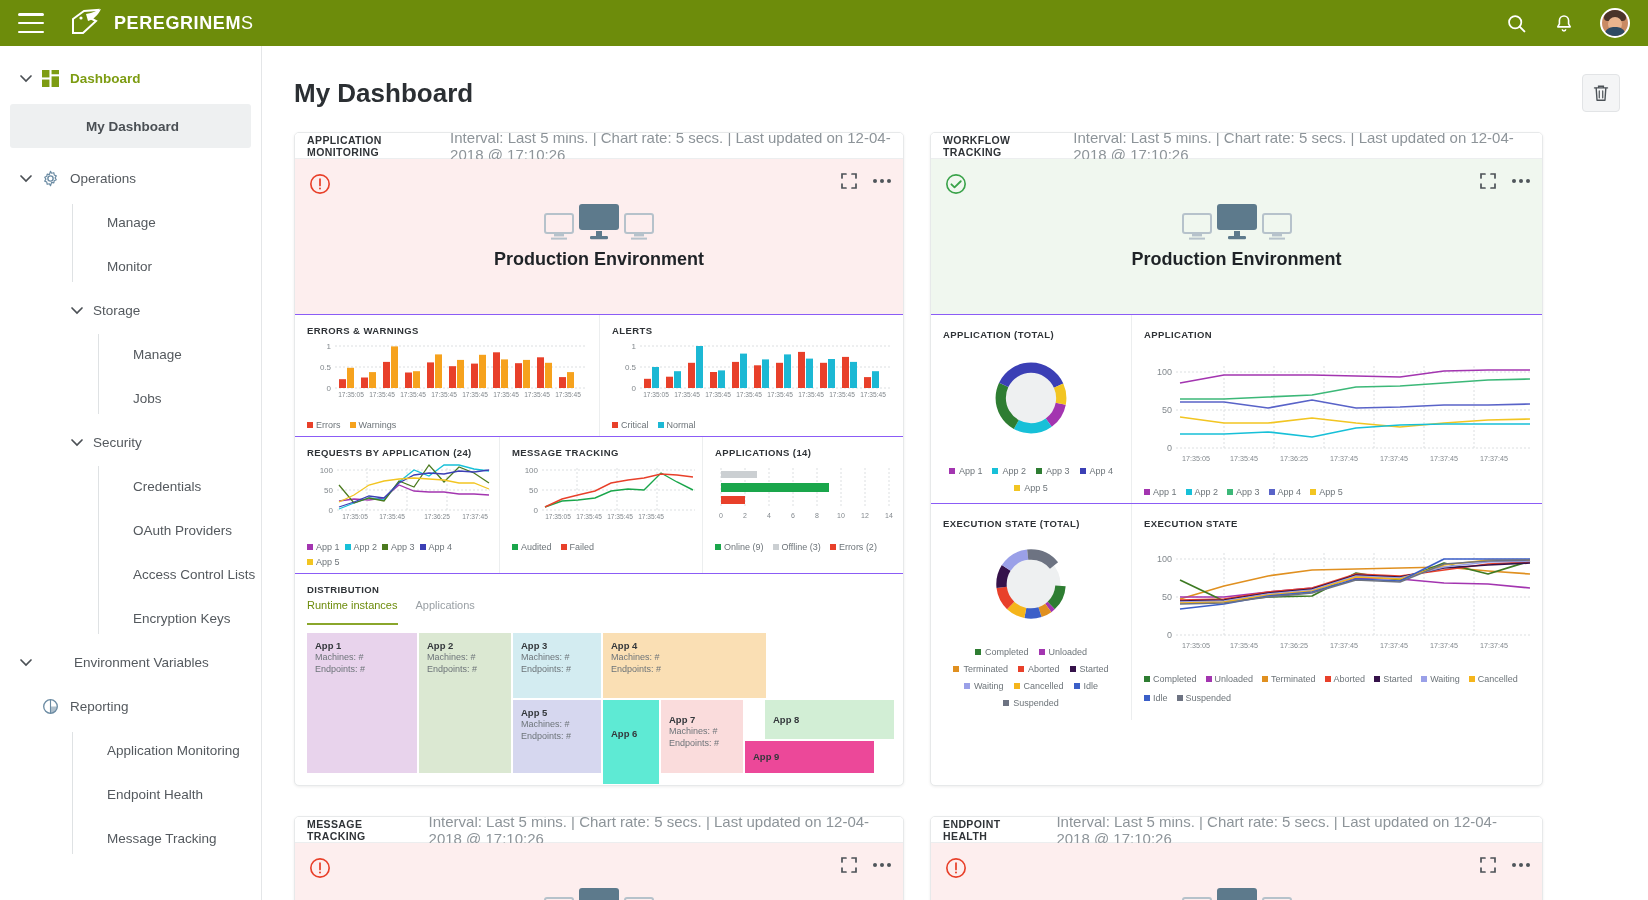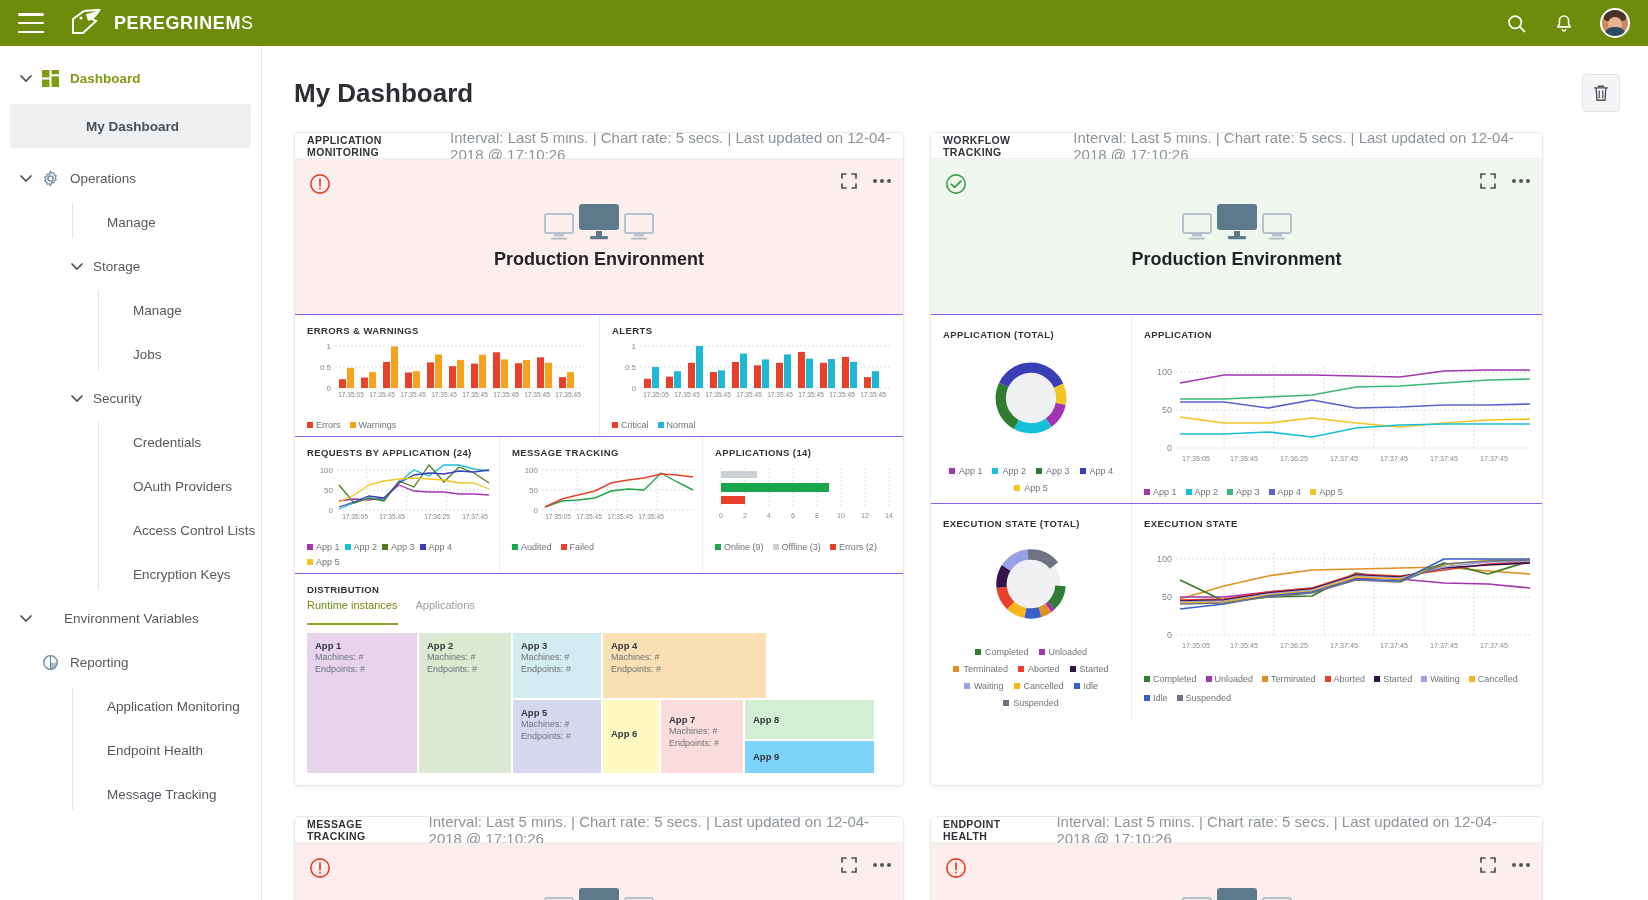--- a/index.html
+++ b/index.html
@@ -192,20 +192,23 @@
       <circle cx="10" cy="10" r="3.1" fill="none" stroke="#6b8ba3" stroke-width="1.6"></circle>
       <path d="M10 1.5l1.3 2.3 2.6-.6.5 2.6 2.4 1.1-1.4 2.3 1.4 2.3-2.4 1.1-.5 2.6-2.6-.6L10 18.5 8.7 16.2l-2.6.6-.5-2.6-2.4-1.1 1.4-2.3L3.2 8.5l2.4-1.1.5-2.6 2.6.6z" fill="none" stroke="#6b8ba3" stroke-width="1.4" stroke-linejoin="round"></path>
     </svg>
     <span>Operations</span>
   </div>
 
   <div class="subgroup">
     <div class="nav-row nav-child">
       <span>Manage</span>
     </div>
+    <div class="nav-row nav-child">
+      <span>Monitor</span>
+    </div>
   </div>
 
   <div class="nav-row nav-sub">
     <svg class="chev" viewBox="0 0 16 16">
         <path d="M3 6l5 5 5-5" fill="none" stroke="#4b5055" stroke-width="1.7" stroke-linecap="round"></path>
       </svg>
     <span>Storage</span>
   </div>
   <div class="subgroup2">
     <div class="nav-row nav-child2">
@@ -234,21 +237,21 @@
     </div>
     <div class="nav-row nav-child2">
       <span>Encryption Keys</span>
     </div>
   </div>
 
   <div class="nav-row lvl0">
     <svg class="chev" viewBox="0 0 16 16">
         <path d="M3 6l5 5 5-5" fill="none" stroke="#4b5055" stroke-width="1.7" stroke-linecap="round"></path>
       </svg>
-    <span style="margin-left:22px;">Environment Variables</span>
+    <span style="margin-left:32px;">Environment Variables</span>
   </div>
 
   <div class="nav-row lvl0" style="padding-left:42px;">
     <svg class="nav-icon" viewBox="0 0 18 18">
       <circle cx="9" cy="9" r="7.2" fill="none" stroke="#6b8ba3" stroke-width="1.4"></circle>
       <path d="M9 1.8 V 16.2" stroke="#6b8ba3" stroke-width="1.2"></path>
       <path d="M9 9 L16.2 9 A7.2 7.2 0 0 1 9 16.2 Z" fill="#6b8ba3" opacity=".55"></path>
     </svg>
     <span>Reporting</span>
   </div>
@@ -619,35 +622,35 @@
                 <div class="t-sub">Machines: #</div>
                 <div class="t-sub">Endpoints: #</div>
               </div>
 
               <div class="tile" style="left:206px;top:67px;width:88px;height:73px;background:#d6d7ef;">
                 <div class="t-name">App 5</div>
                 <div class="t-sub">Machines: #</div>
                 <div class="t-sub">Endpoints: #</div>
               </div>
 
-              <div class="tile" style="left:296px;top:67px;width:56px;height:73px;background:#fef9c3;">
+              <div class="tile" style="left:296px;top:67px;width:56px;height:84px;background:#5eead4;">
                 <div class="t-name" style="margin-top:28px;">App 6</div>
               </div>
 
               <div class="tile" style="left:354px;top:67px;width:82px;height:73px;background:#fadcdc;">
                 <div class="t-name" style="margin-top:14px;">App 7</div>
                 <div class="t-sub">Machines: #</div>
                 <div class="t-sub">Endpoints: #</div>
               </div>
 
-              <div class="tile" style="left:438px;top:67px;width:129px;height:39px;background:#d2eed5;">
+              <div class="tile" style="left:458px;top:67px;width:129px;height:39px;background:#d2eed5;">
                 <div class="t-name" style="margin-top:14px;">App 8</div>
               </div>
 
-              <div class="tile" style="left:438px;top:108px;width:129px;height:32px;background:#7dd3fc;">
+              <div class="tile" style="left:438px;top:108px;width:129px;height:32px;background:#ec4899;">
                 <div class="t-name" style="margin-top:10px;">App 9</div>
               </div>
             </div>
           </div>
         </div>
       </div>
 
       <div class="card" style="width:613px;">
         <div class="card-head">
           <div class="card-title">WORKFLOW TRACKING</div>

